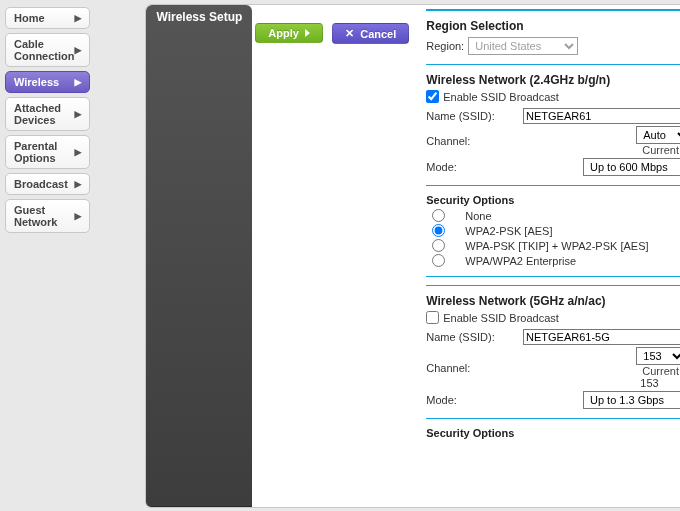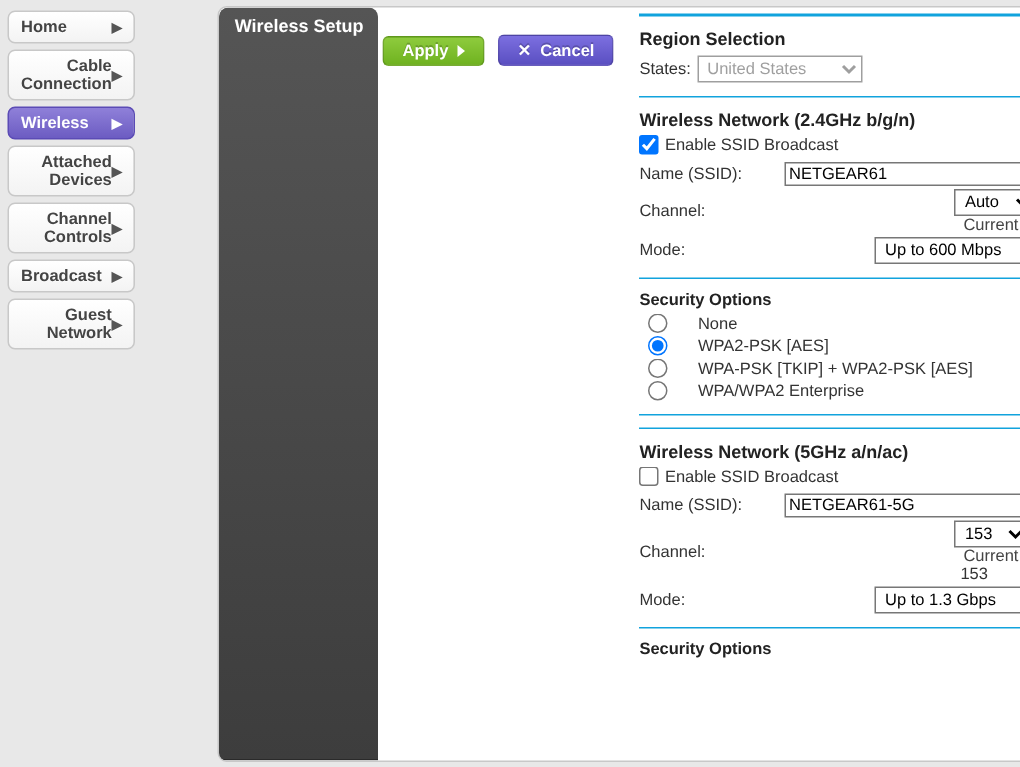--- a/index.html
+++ b/index.html
@@ -14,21 +14,20 @@
   }
   .page {
     display: flex;
     width: 680px;
     height: 511px;
   }
   
   .sidebar {
     width: 150px;
     padding: 7px 5px 0 5px;
-    text-align: right;
   }
   .nav-item {
     background: linear-gradient(#ffffff, #f3f3f3);
     border: 1px solid #c8c8c8;
     border-radius: 5px;
     padding: 4px 8px;
     margin-bottom: 4px;
     font-weight: bold;
     font-size: 11px;
     color: #444;
@@ -166,21 +165,21 @@
       </div>
     <div class="nav-item active">
         <span>Wireless</span>
         <span class="nav-arrow">▶</span>
       </div>
     <div class="nav-item">
         <span>Attached Devices</span>
         <span class="nav-arrow">▶</span>
       </div>
     <div class="nav-item">
-        <span>Channel Controls</span>
+        <span>Parental Options</span>
         <span class="nav-arrow">▶</span>
       </div>
     <div class="nav-item">
         <span>Broadcast</span>
         <span class="nav-arrow">▶</span>
       </div>
     <div class="nav-item">
         <span>Guest Network</span>
         <span class="nav-arrow">▶</span>
       </div>
@@ -199,21 +198,21 @@
           <span style="font-weight:bold">✕</span>
             <span>Cancel</span>
         </span>
       </div>
 
       <div class="scroll">
         <hr class="hr1">
 
         <div class="section-title">Region Selection</div>
         <div class="row">
-          <span style="margin-right:4px">States:</span>
+          <span style="margin-right:4px">Region:</span>
           <select disabled="" style="color:#777;width:110px">
             <option>United States</option>
           </select>
         </div>
         <hr class="hr2">
 
         <div class="section-title">Wireless Network (2.4GHz b/g/n)</div>
         <div class="chk-line">
           <input type="checkbox" checked="" style="">
           <span>Enable SSID Broadcast</span>

